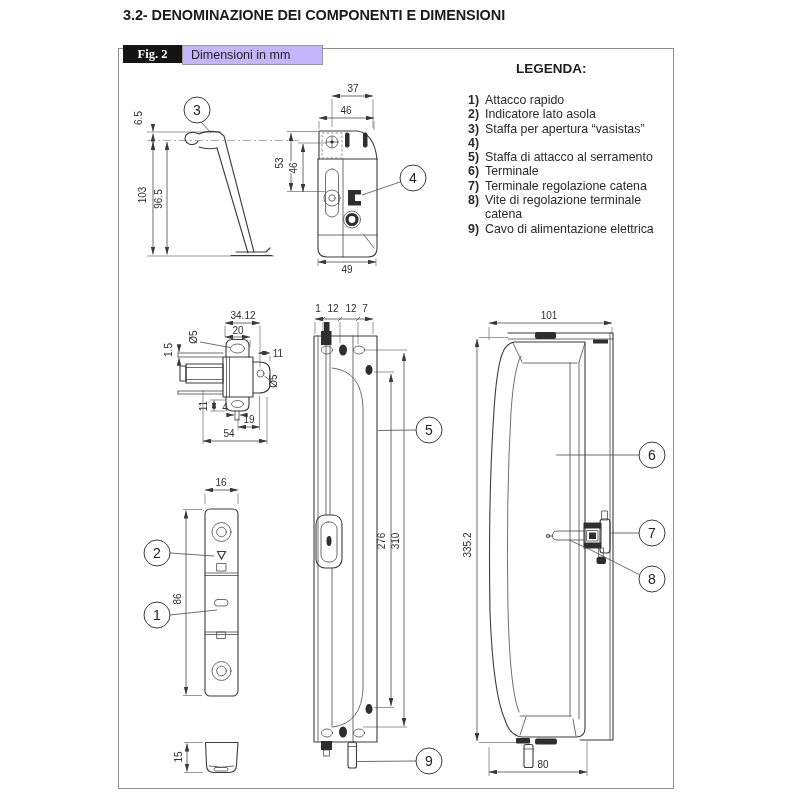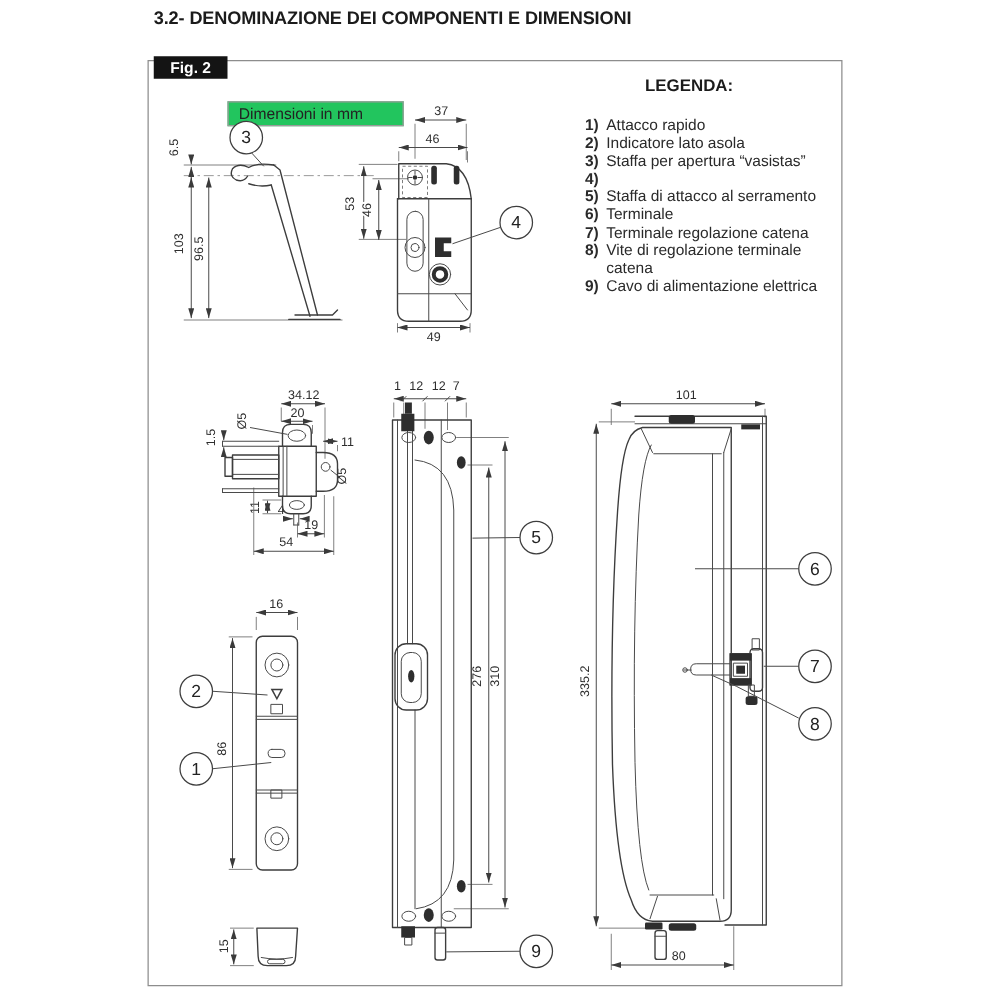--- a/index.html
+++ b/index.html
@@ -3,24 +3,24 @@
 <meta charset="utf-8">
 <style>
   html,body{margin:0;padding:0;background:#ffffff;}
   .page{position:relative;width:720px;height:800px;background:#fff;
         font-family:"Liberation Sans",sans-serif;overflow:hidden;}
   .page-title{position:absolute;left:123px;top:7px;font-size:14.5px;font-weight:bold;
         color:#1b1b1b;letter-spacing:-0.1px;white-space:nowrap;}
   .figbox{position:absolute;left:118px;top:48px;width:554px;height:739px;
         border:1.5px solid #8d8d8d;background:#fff;}
   .figlabel{position:absolute;left:123px;top:45px;width:59px;height:18px;background:#141414;
-        color:#fff;font-size:12.5px;font-weight:bold;text-align:center;line-height:18px;}
-  .figcaption{position:absolute;left:182px;top:45px;width:131px;height:18px;background:#22c55e;
+        color:#fff;font-size:12.5px;font-weight:bold;text-align:center;line-height:18px;font-family:Liberation Serif, serif;}
+  .figcaption{position:absolute;left:182px;top:45px;width:131px;height:18px;background:#c4b5fd;
         border:1px solid #9a9a9a;color:#222;font-size:12.5px;line-height:18px;padding-left:8px;
-        white-space:nowrap;margin-top:36px;}
+        white-space:nowrap;}
   .legend{position:absolute;left:468px;top:61px;width:205px;color:#222;}
   .legend-title{font-size:13.5px;font-weight:bold;margin:0 0 17px 0;color:#1b1b1b;padding-left:48px;}
   .legend-item{display:flex;font-size:12.4px;line-height:14.3px;color:#2a2a2a;}
   .legend-item .n{flex:none;width:17px;font-weight:bold;}
   .legend-item .t{white-space:pre-line;}
   svg.draw{position:absolute;left:0;top:0;}
   .out{stroke:#3d3d3d;stroke-width:1.1;fill:none;stroke-linecap:round;stroke-linejoin:round;}
   .out2{stroke:#4a4a4a;stroke-width:0.8;fill:none;stroke-linecap:round;stroke-linejoin:round;}
   .dsh{stroke:#6a6a6a;stroke-width:0.7;fill:none;stroke-dasharray:2.5 2;}
   .dim{stroke:#4a4a4a;stroke-width:0.8;fill:none;}

